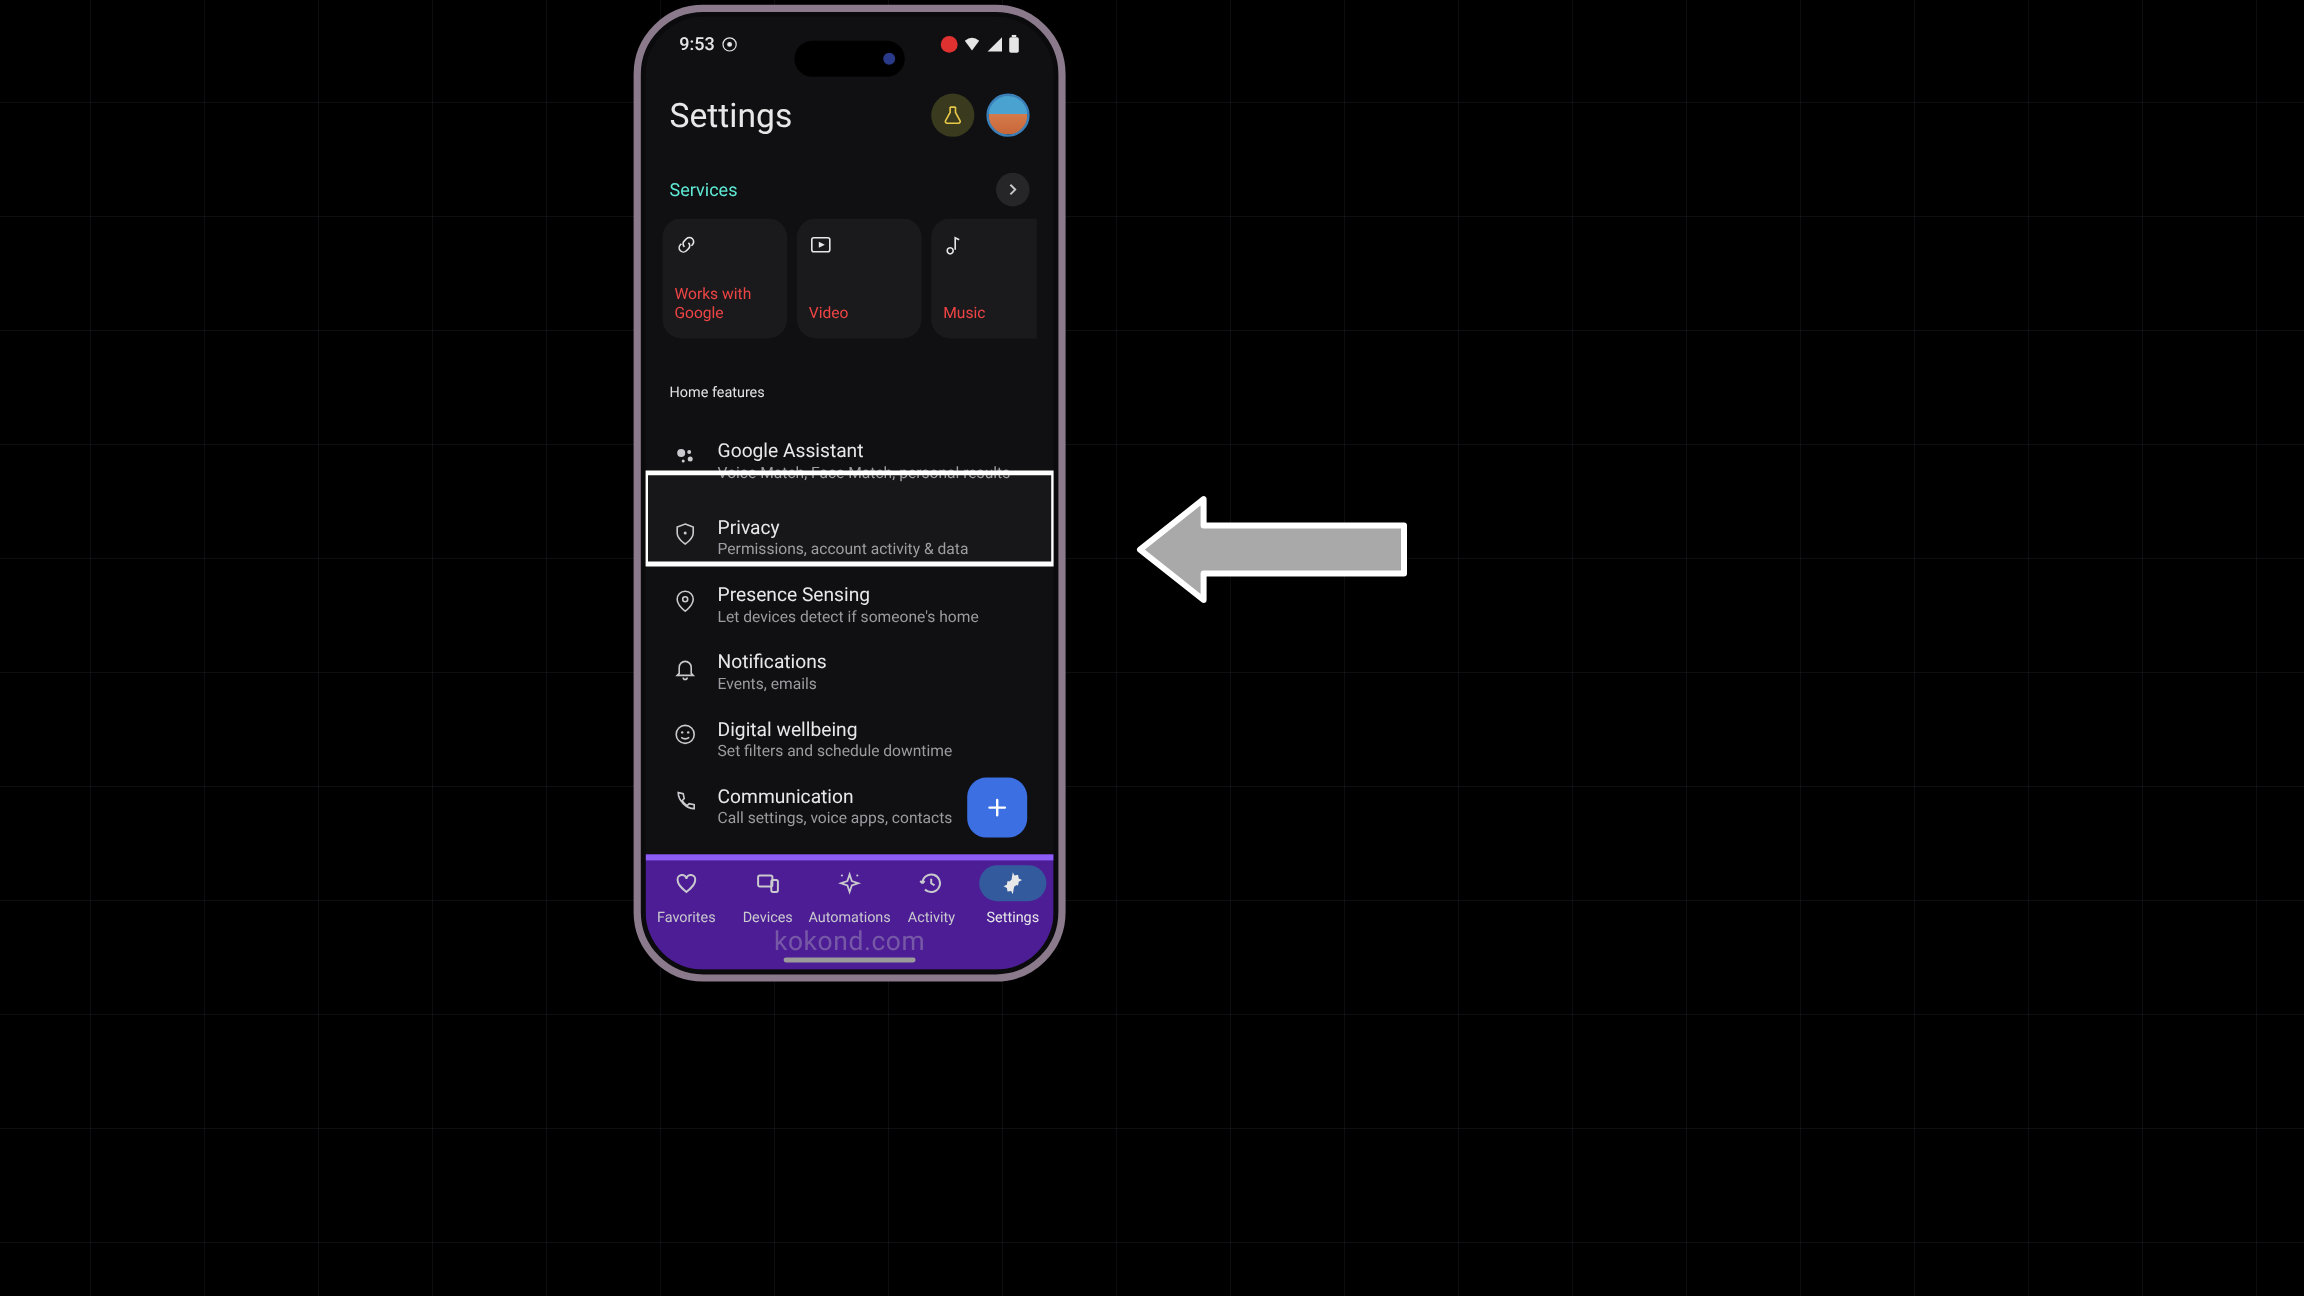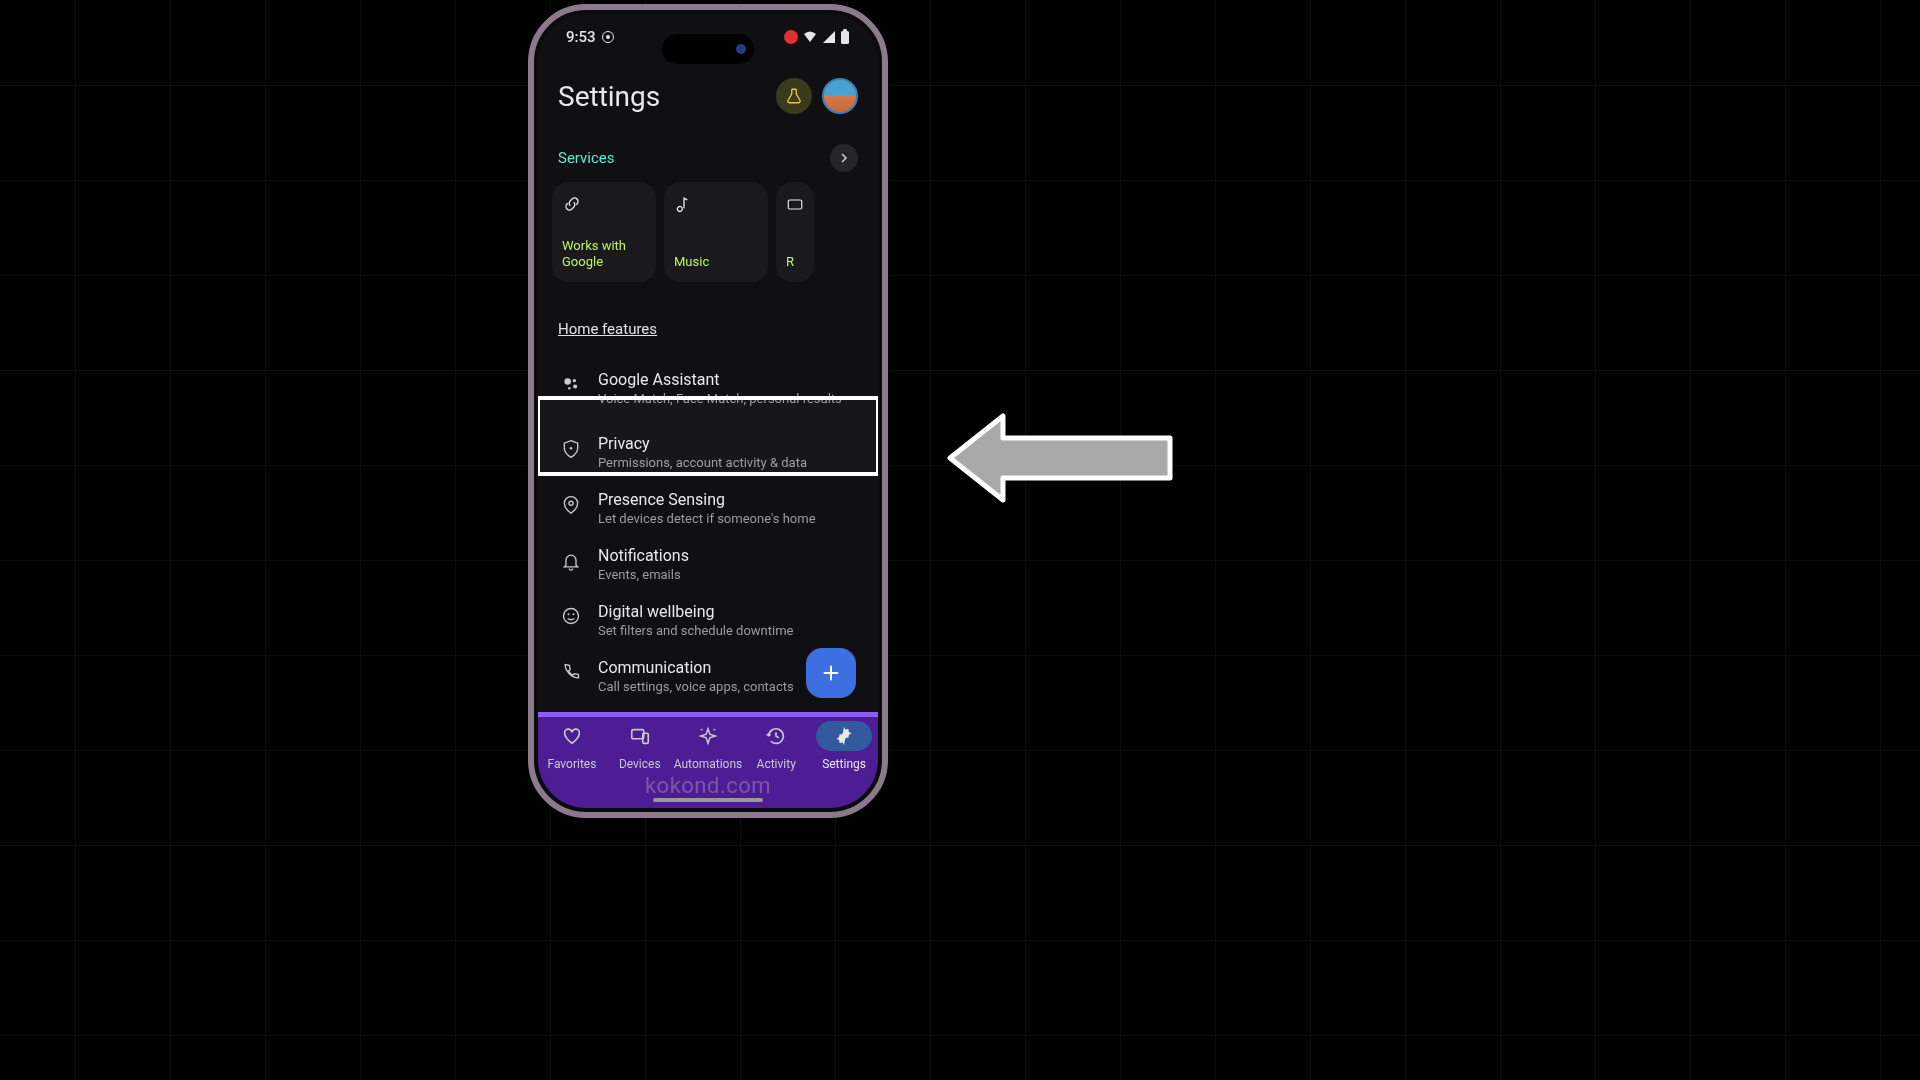--- a/index.html
+++ b/index.html
@@ -94,23 +94,23 @@
       flex:0 0 104px;
       height:100px;
       background:#1a1a1d;
       border-radius:16px;
       padding:12px 10px;
       display:flex;
       flex-direction:column;
       justify-content:space-between;
     }
     .service-card .icon { height:20px; }
-    .service-card .label { font-size:13px; color:#bef264; line-height:1.25; }
-
-    .section-title { font-size:15px; color:#e2e2e2; padding: 30px 6px 14px; text-decoration: underline; }
+    .service-card .label { font-size:13px; color:#ef4444; line-height:1.25; }
+
+    .section-title { font-size:12px; color:#e2e2e2; padding: 30px 6px 14px; }
 
     .feature-row {
       display:flex;
       align-items:flex-start;
       gap:14px;
       padding:10px 6px;
     }
     .feature-row .ficon { width:26px; display:flex; justify-content:center; padding-top:4px; }
     .feature-row .ftext .ftitle { font-size:16px; color:#e8e8e8; }
     .feature-row .ftext .fsub { font-size:13px; color:#9b9ba0; margin-top:2px; }
@@ -253,20 +253,29 @@
             <svg width="20" height="20" viewBox="0 0 24 24">
                 <path d="M10 14 a4 4 0 0 1 0 -6 l2 -2 a4 4 0 0 1 6 6 l-1 1 M14 10 a4 4 0 0 1 0 6 l-2 2 a4 4 0 0 1 -6 -6 l1 -1" stroke="#e8e8e8" stroke-width="1.6" fill="none"></path>
               </svg>
           </div>
           <div class="label" style="white-space:pre-line;">Works with
 Google</div>
         </div>
         <div class="service-card">
           <div class="icon">
             <svg width="20" height="20" viewBox="0 0 24 24">
+                <rect x="3" y="5" width="18" height="14" rx="2" stroke="#e8e8e8" stroke-width="1.6" fill="none"></rect>
+                <path d="M10 9 L16 12 L10 15 Z" fill="#e8e8e8"></path>
+              </svg>
+          </div>
+          <div class="label">Video</div>
+        </div>
+        <div class="service-card">
+          <div class="icon">
+            <svg width="20" height="20" viewBox="0 0 24 24">
                 <path d="M10 18 a3 3 0 1 1 0 -0.1 M12 17 V5 l4 2" stroke="#e8e8e8" stroke-width="1.6" fill="none"></path>
               </svg>
           </div>
           <div class="label">Music</div>
         </div>
         <div class="service-card" style="flex:0 0 30px;">
           <div class="icon">
             <svg width="18" height="18" viewBox="0 0 24 24">
                 <rect x="3" y="8" width="18" height="12" rx="2" stroke="#e8e8e8" stroke-width="1.6" fill="none"></rect>
               </svg>

